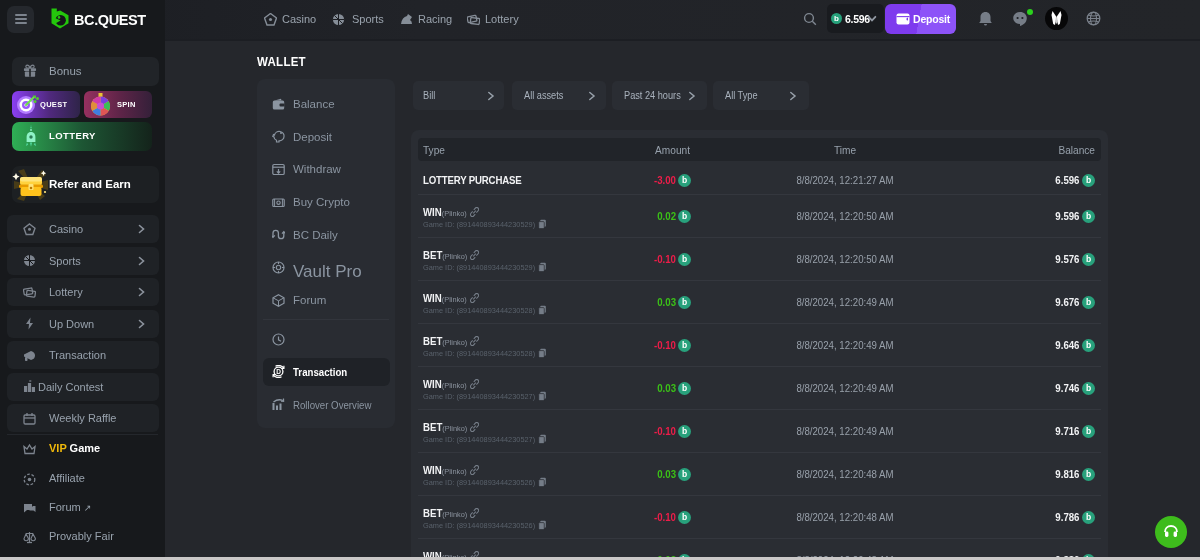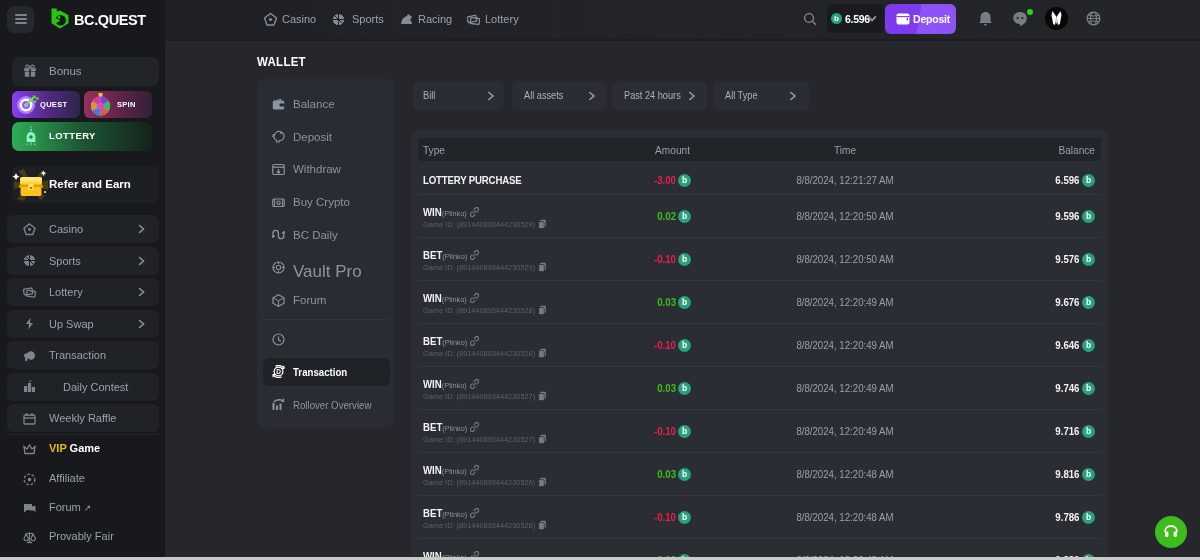--- a/index.html
+++ b/index.html
@@ -175,39 +175,39 @@
     <rect x="3.6" y="4.8" width="8.6" height="5.8" rx="1" transform="rotate(8 8 8)" fill="none" stroke="#7d848e" stroke-width="1.3"></rect>
   </svg>
 <div class="abs" style="left:49px;top:286.0px;font-size:11px;color:#98a2ad;">Lottery</div>
 <svg class="abs" style="left:138px;top:287.0px;" width="7" height="10" viewBox="0 0 7 10">
     <path d="M1.5 1.5 L5.5 5 L1.5 8.5" fill="none" stroke="#8c939d" stroke-width="1.6" stroke-linecap="round"></path>
   </svg>
 <div class="abs" style="left:7px;top:309.5px;width:151.5px;height:28px;background:#1f2226;border-radius:6px;"></div>
 <svg class="abs" style="left:23px;top:317.0px;" width="13" height="13" viewBox="0 0 13 13">
     <path d="M7.5 0.5 L3 7 L6 7 L5.5 12.5 L10 6 L7 6 Z" fill="#7d848e"></path>
   </svg>
-<div class="abs" style="left:49px;top:317.5px;font-size:11px;color:#98a2ad;">Up Swap</div>
+<div class="abs" style="left:49px;top:317.5px;font-size:11px;color:#98a2ad;">Up Down</div>
 <svg class="abs" style="left:138px;top:318.5px;" width="7" height="10" viewBox="0 0 7 10">
     <path d="M1.5 1.5 L5.5 5 L1.5 8.5" fill="none" stroke="#8c939d" stroke-width="1.6" stroke-linecap="round"></path>
   </svg>
 <div class="abs" style="left:7px;top:341.0px;width:151.5px;height:28px;background:#1f2226;border-radius:6px;"></div>
 <svg class="abs" style="left:23px;top:348.5px;" width="13" height="13" viewBox="0 0 13 13">
     <path d="M1 5.5 L8 2 L8 11 L1 7.5 Z" fill="#7d848e"></path>
     <path d="M8 2 Q12 3 12 6.5 Q12 10 8 11 Z" fill="#7d848e"></path>
     <rect x="2" y="8" width="2.5" height="4" rx="0.8" fill="#7d848e"></rect>
   </svg>
 <div class="abs" style="left:49px;top:349.0px;font-size:11px;color:#98a2ad;">Transaction</div>
 <div class="abs" style="left:7px;top:372.5px;width:151.5px;height:28px;background:#1f2226;border-radius:6px;"></div>
 <svg class="abs" style="left:23px;top:380.0px;" width="13" height="13" viewBox="0 0 13 13">
     <rect x="1" y="6" width="3.2" height="6" fill="#7d848e"></rect>
     <rect x="4.9" y="3" width="3.2" height="9" fill="#7d848e"></rect>
     <rect x="8.8" y="7" width="3.2" height="5" fill="#7d848e"></rect>
     <path d="M6.5 0 l2.5 1 l-2.5 1 Z" fill="#7d848e"></path>
   </svg>
-<div class="abs" style="left:63px;top:380.5px;font-size:11px;color:#98a2ad;">Daily Contest</div>
+<div class="abs" style="left:38px;top:380.5px;font-size:11px;color:#98a2ad;">Daily Contest</div>
 <div class="abs" style="left:7px;top:404.0px;width:151.5px;height:28px;background:#1f2226;border-radius:6px;"></div>
 <svg class="abs" style="left:23px;top:411.5px;" width="13" height="13" viewBox="0 0 13 13">
     <rect x="1" y="3" width="11" height="9" rx="1.2" fill="none" stroke="#7d848e" stroke-width="1.3"></rect>
     <path d="M1 6 H12" stroke="#7d848e" stroke-width="1.3"></path>
     <path d="M4 1 V4 M9 1 V4" stroke="#7d848e" stroke-width="1.3"></path>
   </svg>
 <div class="abs" style="left:49px;top:412.0px;font-size:11px;color:#98a2ad;">Weekly Raffle</div>
 <div class="abs" style="left:7px;top:434px;width:151px;height:1px;background:#24272c;"></div>
 <svg class="abs" style="left:23px;top:443px;" width="13" height="13" viewBox="0 0 13 13">
     <path d="M1 3.5 L4 6 L6.5 2 L9 6 L12 3.5 L11 10.5 L2 10.5 Z" fill="none" stroke="#7d848e" stroke-width="1.3"></path>

